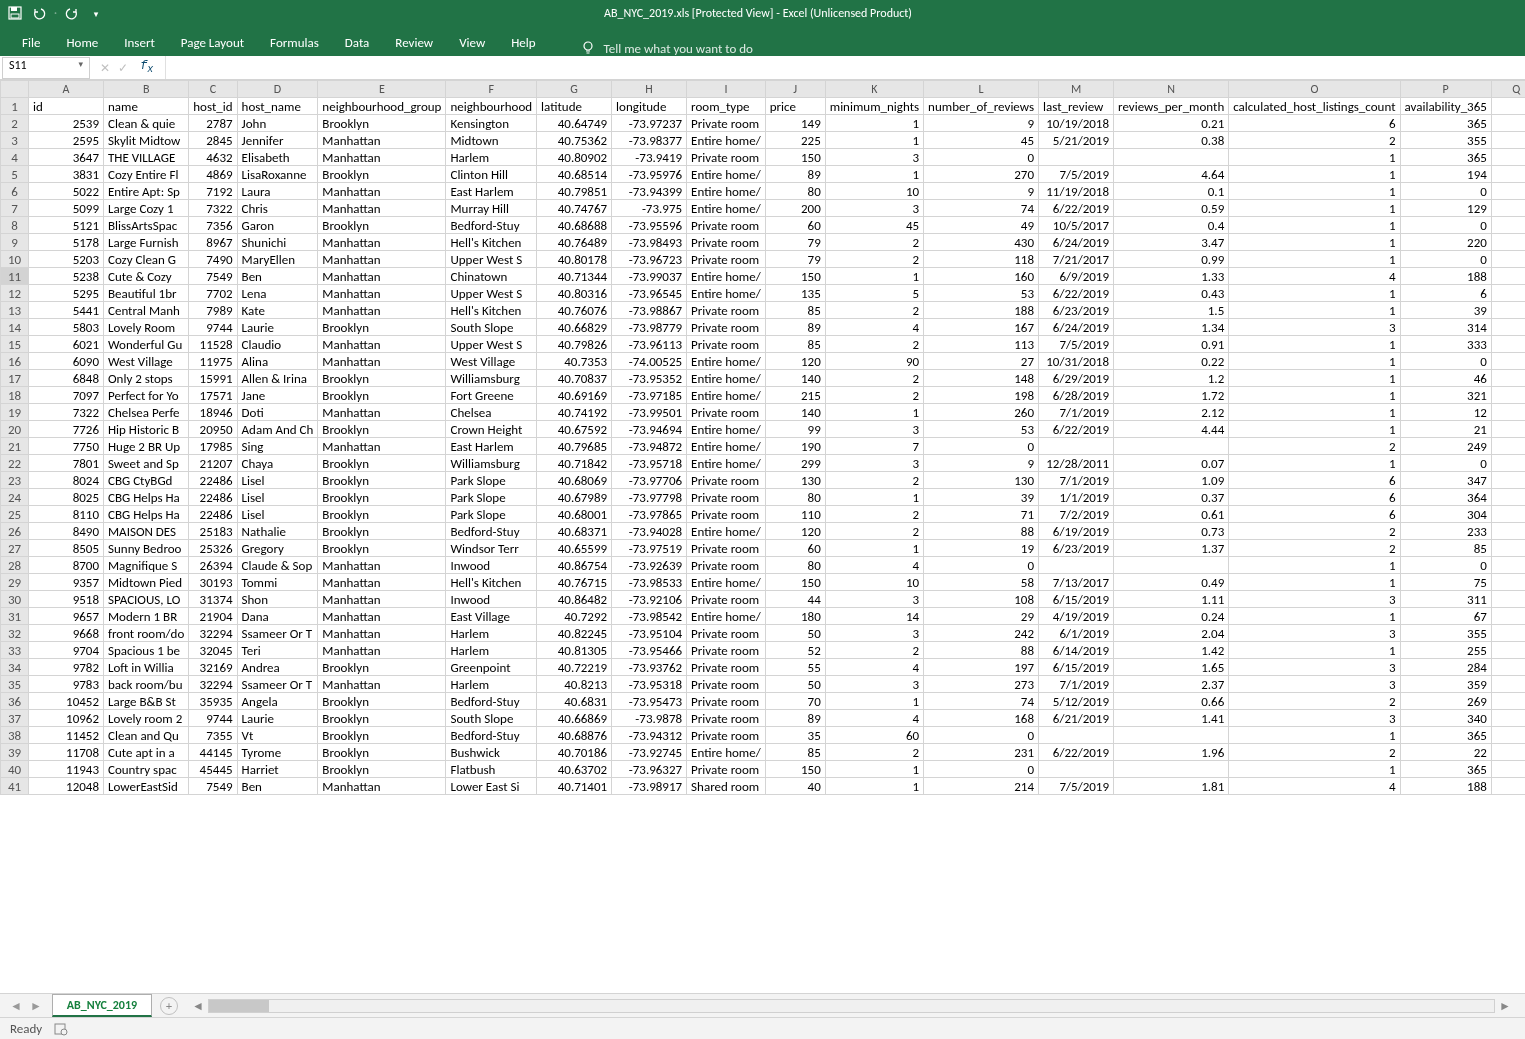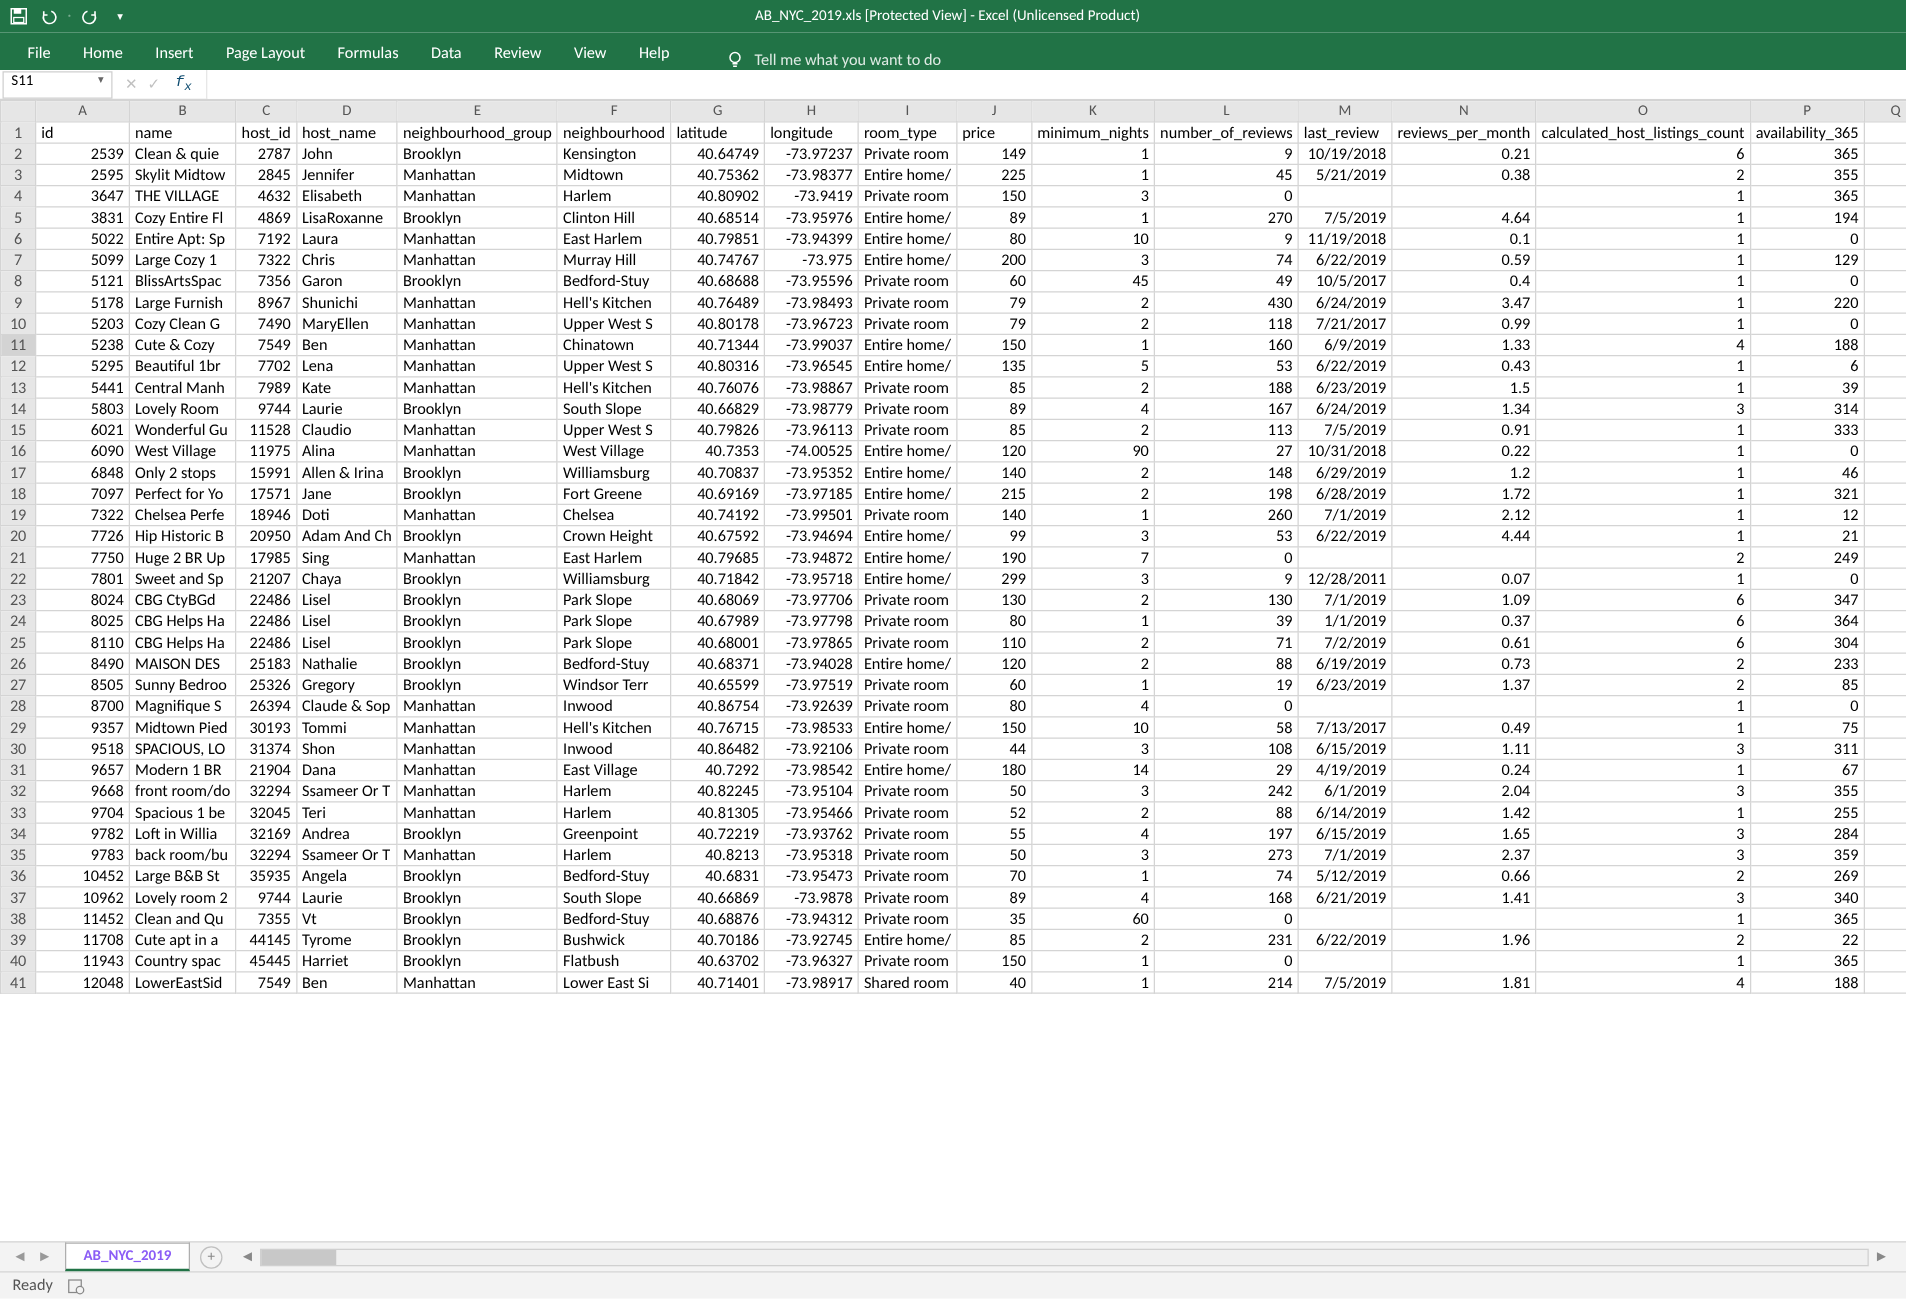--- a/index.html
+++ b/index.html
@@ -34,21 +34,21 @@
 .grid .rowhdr { background: #e6e6e6; color: #555; text-align: center; width: 28px; min-width: 28px; position: sticky; left: 0; }
 .grid .corner { background: #e6e6e6; width: 28px; min-width: 28px; position: sticky; left:0; top:0; z-index:2; }
 .grid td { font-family: Calibri, sans-serif; font-size: 13px; }
 .num { text-align: right; }
 .txt { text-align: left; }
 .selrow .rowhdr, th.selcol { background: #d3d3d3; text-align: center; }
 
 
 .sheet-tabs { height: 24px; background: #f3f3f3; border-top: 1px solid #d4d4d4; display: flex; align-items: center; font-size: 12px; }
 .tab-nav { display: flex; gap: 8px; padding: 0 10px; color: #999; }
-.sheet-tab { padding: 3px 14px; background: #fff; border: 1px solid #aeaeae; border-bottom: 2px solid #217346; font-weight: bold; color: #8b5cf6; }
+.sheet-tab { padding: 3px 14px; background: #fff; border: 1px solid #aeaeae; border-bottom: 2px solid #217346; font-weight: bold; color: #15803d; }
 .add-sheet { width: 18px; height: 18px; border: 1px solid #c0c0c0; border-radius: 50%; display:flex; align-items:center; justify-content:center; margin-left:8px; color:#888; font-size:12px; }
 .hscroll-track { flex:1; margin: 0 10px; display:flex; align-items:center; }
 .hscroll { height: 14px; flex:1; background:#f0f0f0; border:1px solid #d0d0d0; position:relative; }
 .hscroll-thumb { position:absolute; left:0; width:60px; height:100%; background:#c8c8c8; }
 
 
 .statusbar { height: 22px; background: #f3f3f3; border-top: 1px solid #d4d4d4; display: flex; align-items: center; padding: 0 10px; font-size: 13px; color: #555; gap: 12px; }
 
 svg { display: block; }
 </style>

